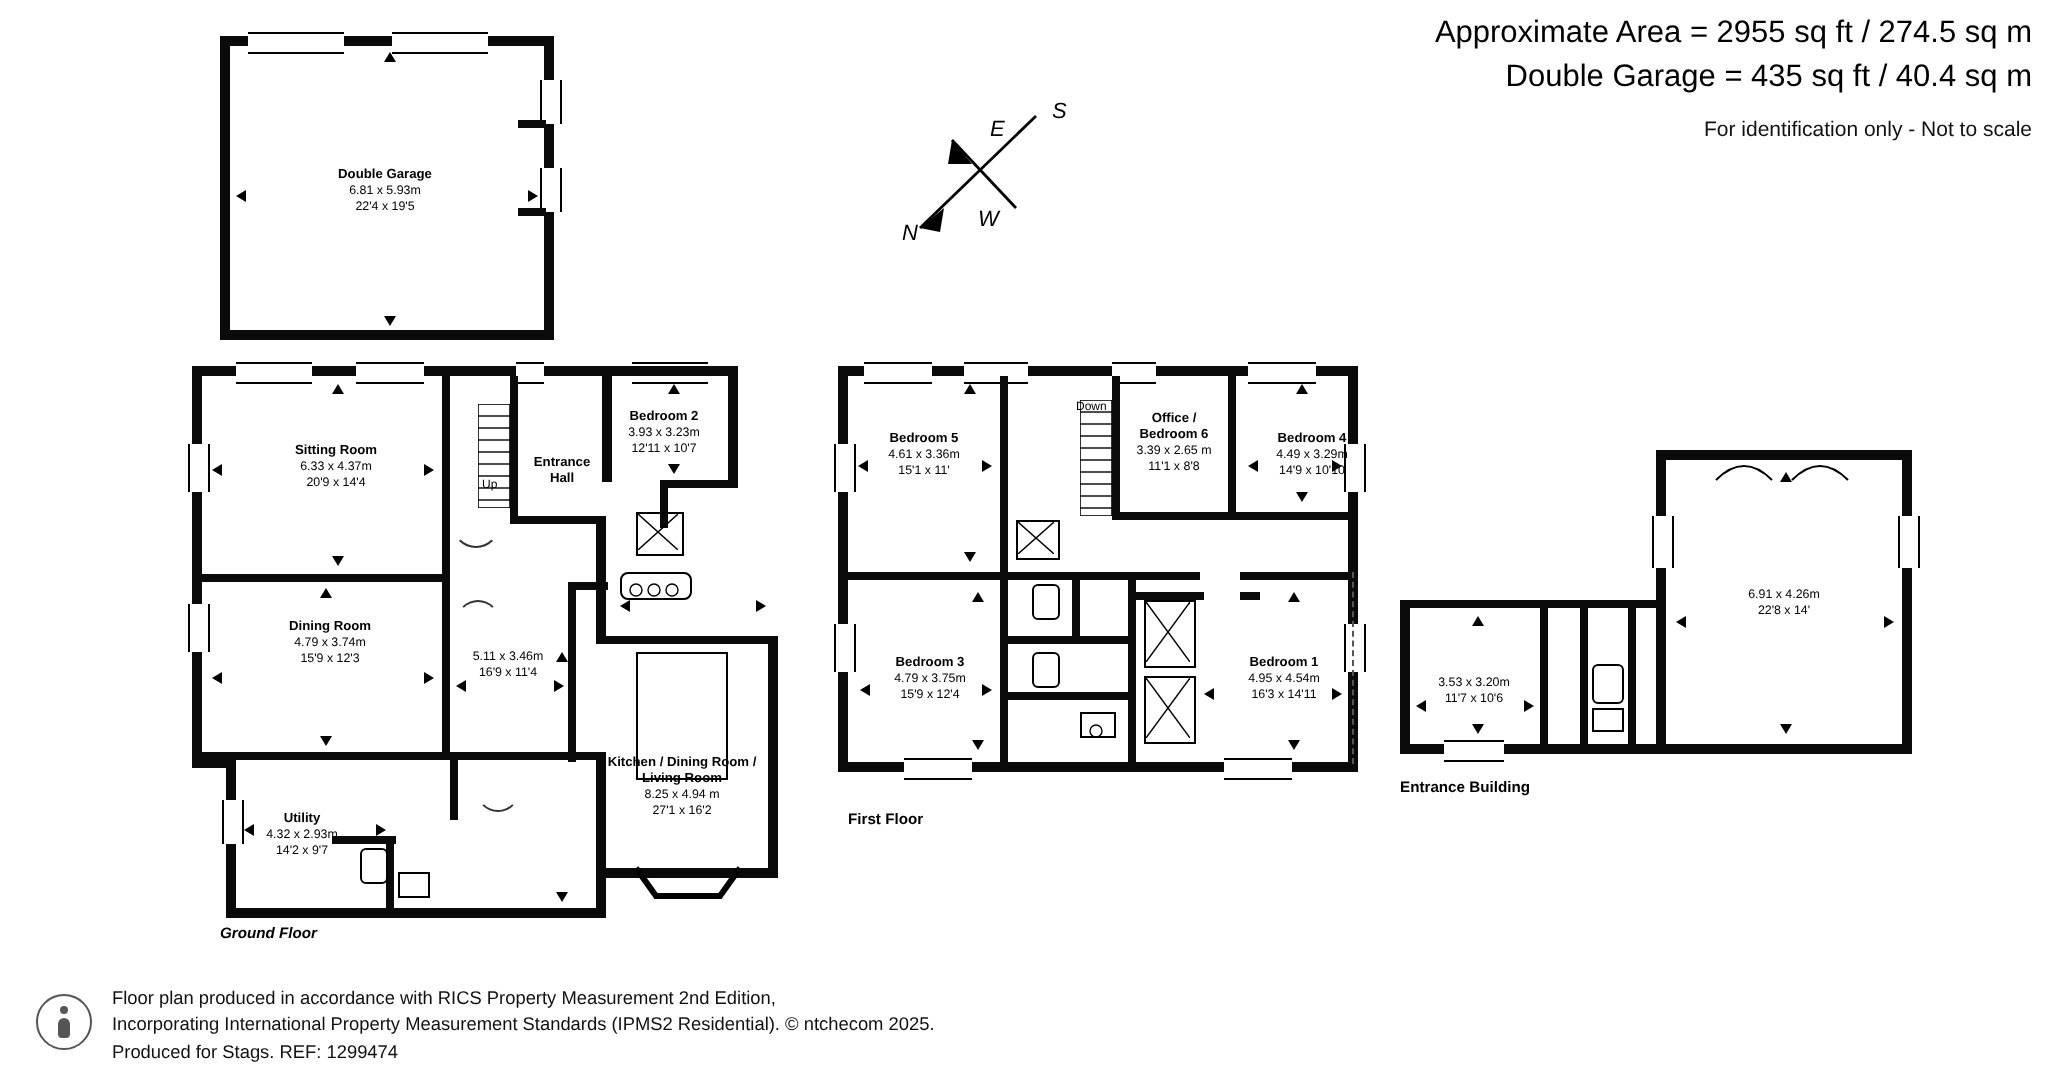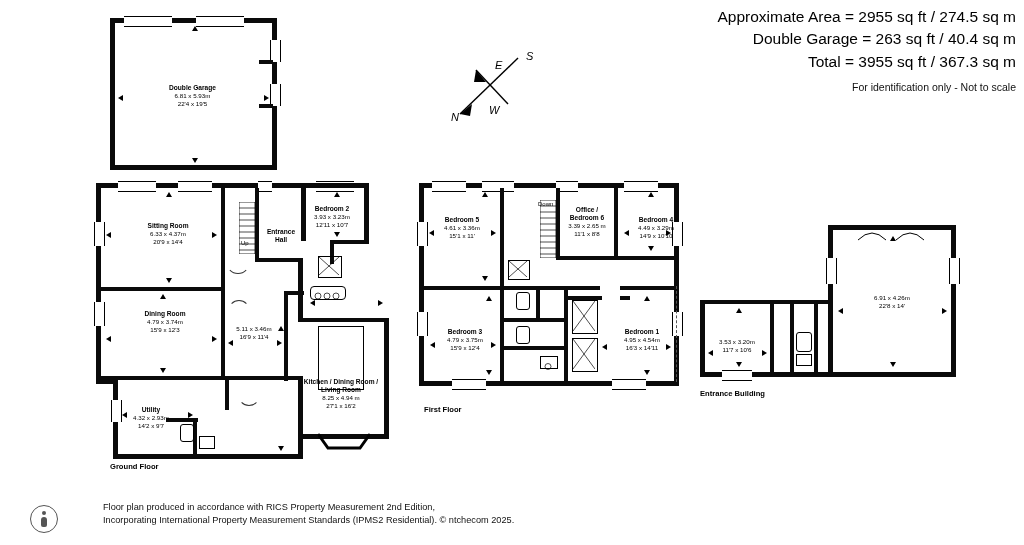--- a/index.html
+++ b/index.html
@@ -96,25 +96,24 @@
   .arrow.down  { border-left: 3px solid transparent; border-right: 3px solid transparent; border-top: 5px solid #000; }
   
   .arc {
     position: absolute;
     border: 0.8px solid #2a2a2a;
     border-radius: 50%;
   }
   
   .footer {
     position: absolute;
-    left: 30px;
+    left: 18px;
     bottom: 12px;
     display: flex;
     align-items: flex-start;
-    gap: 35px;
   }
   .footer .badge {
     width: 26px; height: 26px;
     border-radius: 50%;
     border: 1.2px solid #555;
     position: relative;
     margin-right: 10px;
     flex: 0 0 auto;
     margin-top: 4px;
   }
@@ -141,22 +140,21 @@
   }
   .footer .txt .copy { color: #111; }
 </style>
 </head>
 <body>
 
 <div class="stage">
 
   <div class="area-summary">
     <div class="line">Approximate Area = 2955 sq ft / 274.5 sq m</div>
-    <div class="line">Double Garage = 263 sq ft / 40.4 sq m</div>
-    <div class="line">Total = 3955 sq ft / 367.3 sq m</div>
+    <div class="line">Double Garage = 435 sq ft / 40.4 sq m</div>
     <div class="disclaimer">For identification only - Not to scale</div>
   </div>
 
   <div class="compass">
     <svg width="110" height="90" viewBox="0 0 110 90">
       <line x1="20" y1="72" x2="78" y2="16" stroke="#000" stroke-width="1.4"></line>
       <line x1="36" y1="28" x2="68" y2="62" stroke="#000" stroke-width="1.4"></line>
       <polygon points="20,72 32,62 30,74" fill="#000"></polygon>
       <polygon points="36,28 46,40 34,40" fill="#000"></polygon>
     </svg>
@@ -326,21 +324,21 @@
     <div class="arrow down" style="left:334px; top:232px;"></div>
     <div class="arrow left" style="left:122px; top:412px;"></div>
     <div class="arrow right" style="left:188px; top:412px;"></div>
     <div class="arrow down" style="left:278px; top:446px;"></div>
     <div class="arrow up" style="left:278px; top:326px;"></div>
 
     <div class="arc" style="left:226px; top:250px; width:22px; height:22px; border-color:transparent transparent #333 transparent; border-width:0.9px;"></div>
     <div class="arc" style="left:228px; top:300px; width:20px; height:20px; border-color:#333 transparent transparent transparent; border-width:0.9px;"></div>
     <div class="arc" style="left:238px; top:384px; width:20px; height:20px; border-color:transparent transparent #333 transparent; border-width:0.9px;"></div>
 
-    <div class="plan-title" style="left:110px; top:462px;">Ground Floor</div>
+    <div class="plan-title" style="left:110px; top:462px;font-style:italic;">Ground Floor</div>
   </div>
 
   <div>
 
     <div class="wall" style="left:419px; top:183px; width:260px; height:5px;"></div>
     <div class="wall" style="left:419px; top:183px; width:5px; height:203px;"></div>
     <div class="wall" style="left:419px; top:381px; width:260px; height:5px;"></div>
     <div class="wall" style="left:674px; top:183px; width:5px; height:203px;"></div>
 
     <div class="room-fill" style="left:432px; top:181px; width:34px; height:9px; border-top:1px solid #000; border-bottom:1px solid #000;"></div>
@@ -514,16 +512,17 @@
   </div>
 
   <div class="footer">
     <div class="badge"></div>
     <div class="txt">
       <div>Floor plan produced in accordance with RICS Property Measurement 2nd Edition,</div>
       <div>
         <span>Incorporating International Property Measurement Standards (IPMS2 Residential).</span>
         <span class="copy">© ntchecom 2025.</span>
       </div>
+      <div>Produced for Stags.   REF: 1299474</div>
     </div>
   </div>
 
 </div>
 
 </body></html>

